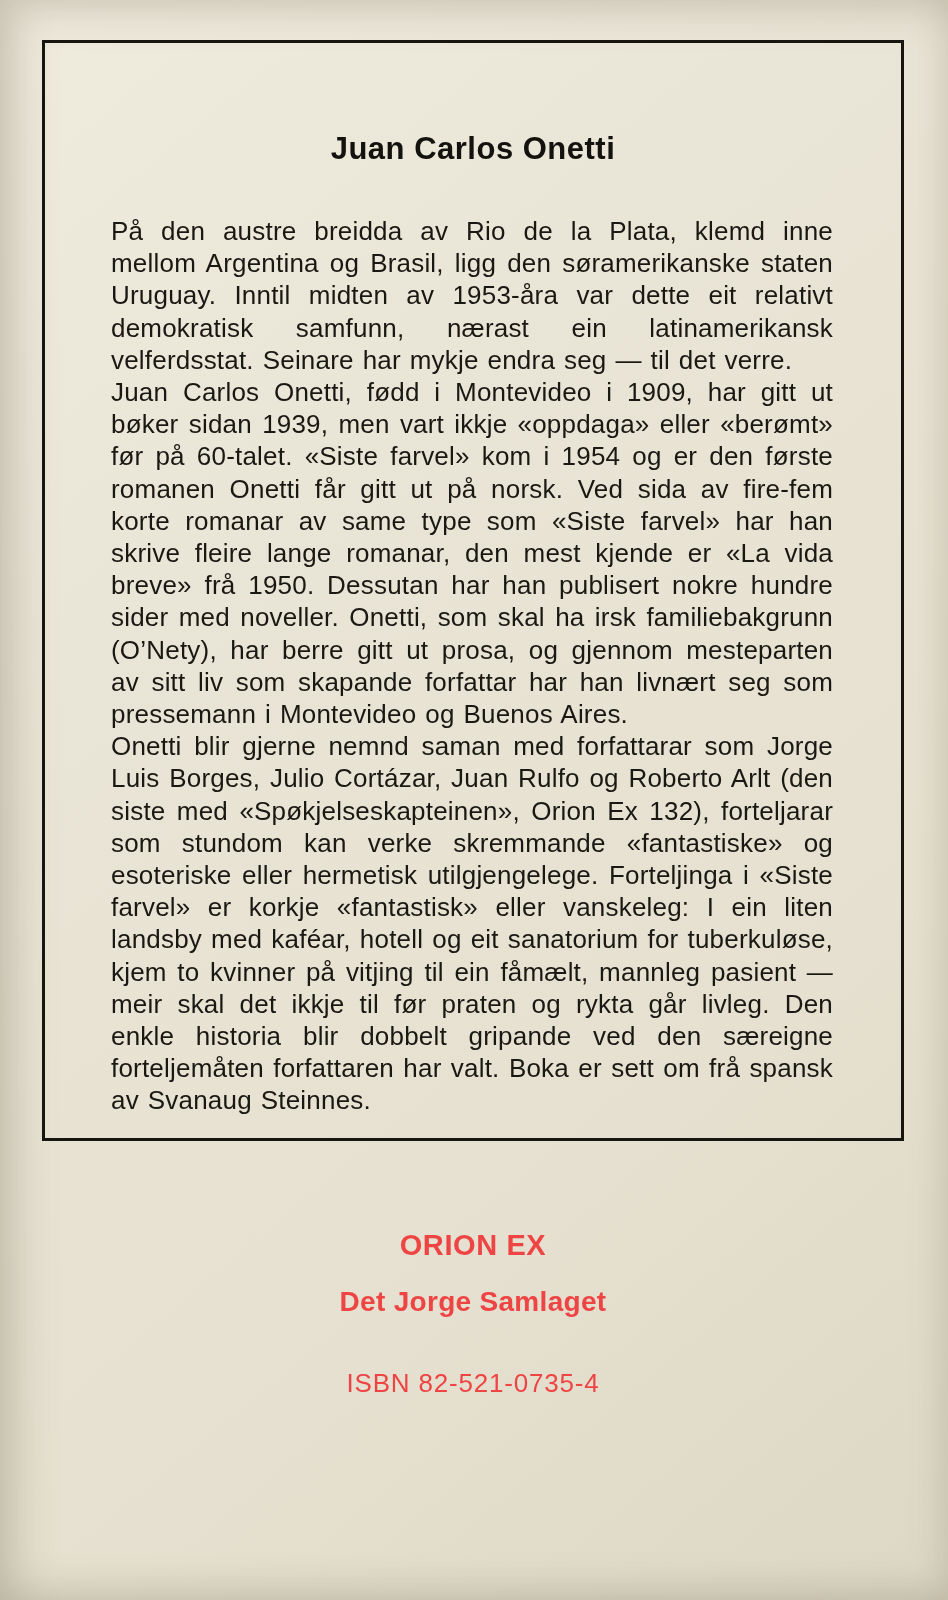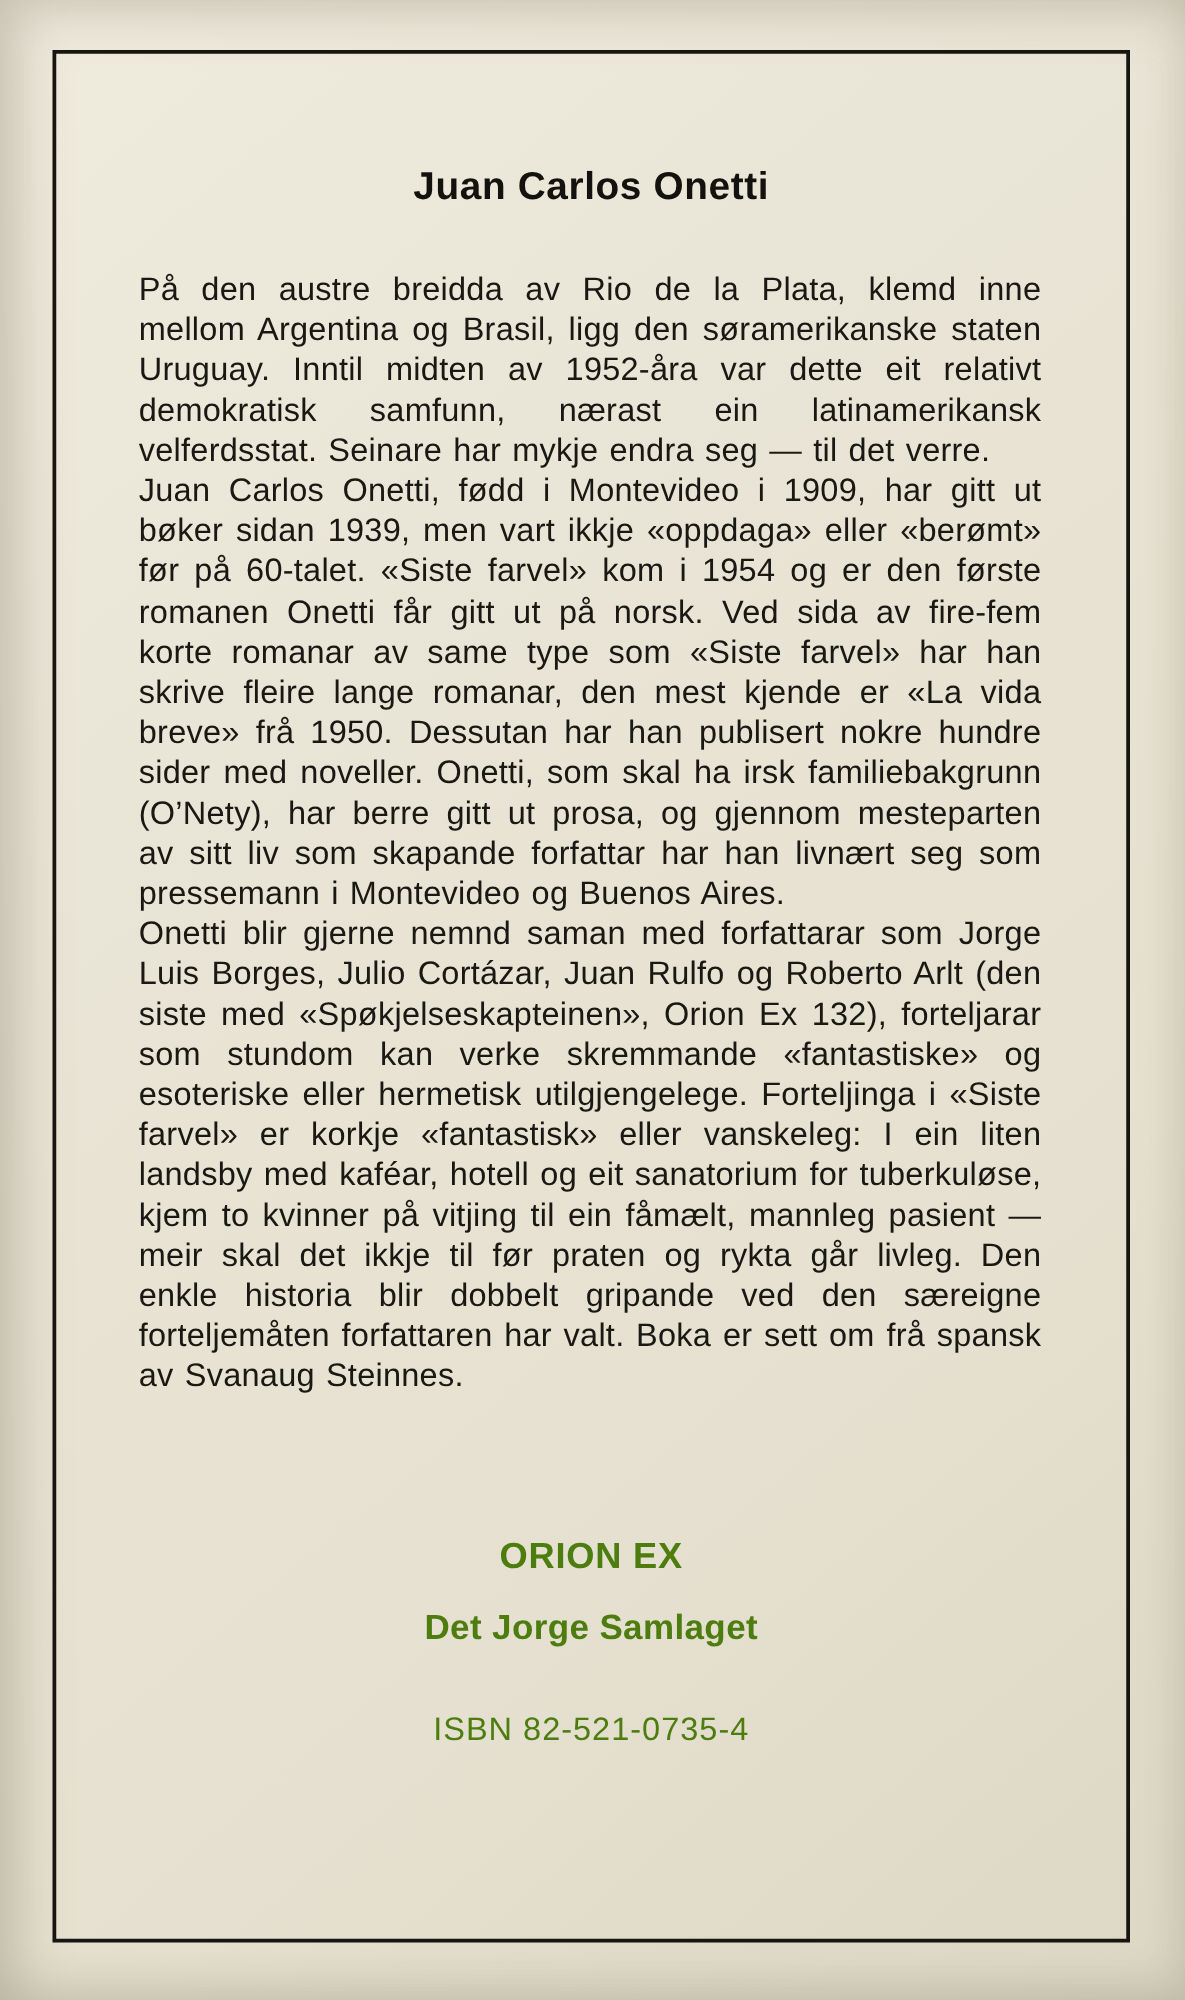--- a/index.html
+++ b/index.html
@@ -25,21 +25,21 @@
   }
   .page {
     position: absolute;
     inset: 0;
   }
   .frame {
     position: absolute;
     left: 42px;
     top: 40px;
     width: 862px;
-    height: 1514px;
+    height: 1101px;
     border: 3px solid #17150f;
     box-sizing: border-box;
   }
   .title {
     margin: 88px 0 0 0;
     text-align: center;
     font-size: 31px;
     font-weight: bold;
     letter-spacing: 0.5px;
     color: #14120e;
@@ -53,21 +53,21 @@
     word-spacing: 1.5px;
     color: #1a1813;
   }
   .blurb p {
     margin: 0;
     padding: 0;
   }
   .imprint {
     margin-top: 112px;
     text-align: center;
-    color: #4d7c0f;
+    color: #ef4444;
   }
   .series {
     font-size: 29px;
     font-weight: bold;
     letter-spacing: 0.6px;
   }
   .publisher {
     margin-top: 24px;
     font-size: 28px;
     font-weight: bold;
@@ -85,21 +85,21 @@
 </style>
 </head>
 <body>
 
 <div class="page">
   <div class="frame">
 
     <h1 class="title">Juan Carlos Onetti</h1>
 
     <div class="blurb">
-      <p>På den austre breidda av Rio de la Plata, klemd inne mellom Argentina og Brasil, ligg den søramerikanske staten Uruguay. Inntil midten av 1952-åra var dette eit relativt demokratisk samfunn, nærast ein latinamerikansk velferdsstat. Seinare har mykje endra seg — til det verre.</p>
+      <p>På den austre breidda av Rio de la Plata, klemd inne mellom Argentina og Brasil, ligg den søramerikanske staten Uruguay. Inntil midten av 1953-åra var dette eit relativt demokratisk samfunn, nærast ein latinamerikansk velferdsstat. Seinare har mykje endra seg — til det verre.</p>
       <p>Juan Carlos Onetti, fødd i Montevideo i 1909, har gitt ut bøker sidan 1939, men vart ikkje «oppdaga» eller «berømt» før på 60-talet. «Siste farvel» kom i 1954 og er den første romanen Onetti får gitt ut på norsk. Ved sida av fire-fem korte romanar av same type som «Siste farvel» har han skrive fleire lange romanar, den mest kjende er «La vida breve» frå 1950. Dessutan har han publisert nokre hundre sider med noveller. Onetti, som skal ha irsk familiebakgrunn (O’Nety), har berre gitt ut prosa, og gjennom mesteparten av sitt liv som skapande forfattar har han livnært seg som pressemann i Montevideo og Buenos Aires.</p>
       <p>Onetti blir gjerne nemnd saman med forfattarar som Jorge Luis Borges, Julio Cortázar, Juan Rulfo og Roberto Arlt (den siste med «Spøkjelseskapteinen», Orion Ex 132), forteljarar som stundom kan verke skremmande «fantastiske» og esoteriske eller hermetisk utilgjengelege. Forteljinga i «Siste farvel» er korkje «fantastisk» eller vanskeleg: I ein liten landsby med kaféar, hotell og eit sanatorium for tuberkuløse, kjem to kvinner på vitjing til ein fåmælt, mannleg pasient — meir skal det ikkje til før praten og rykta går livleg. Den enkle historia blir dobbelt gripande ved den særeigne forteljemåten forfattaren har valt. Boka er sett om frå spansk av Svanaug Steinnes.</p>
     </div>
 
     <div class="imprint">
       <div class="series">ORION EX</div>
       <div class="publisher">Det Jorge Samlaget</div>
       <div class="isbn">ISBN 82-521-0735-4</div>
     </div>
 

